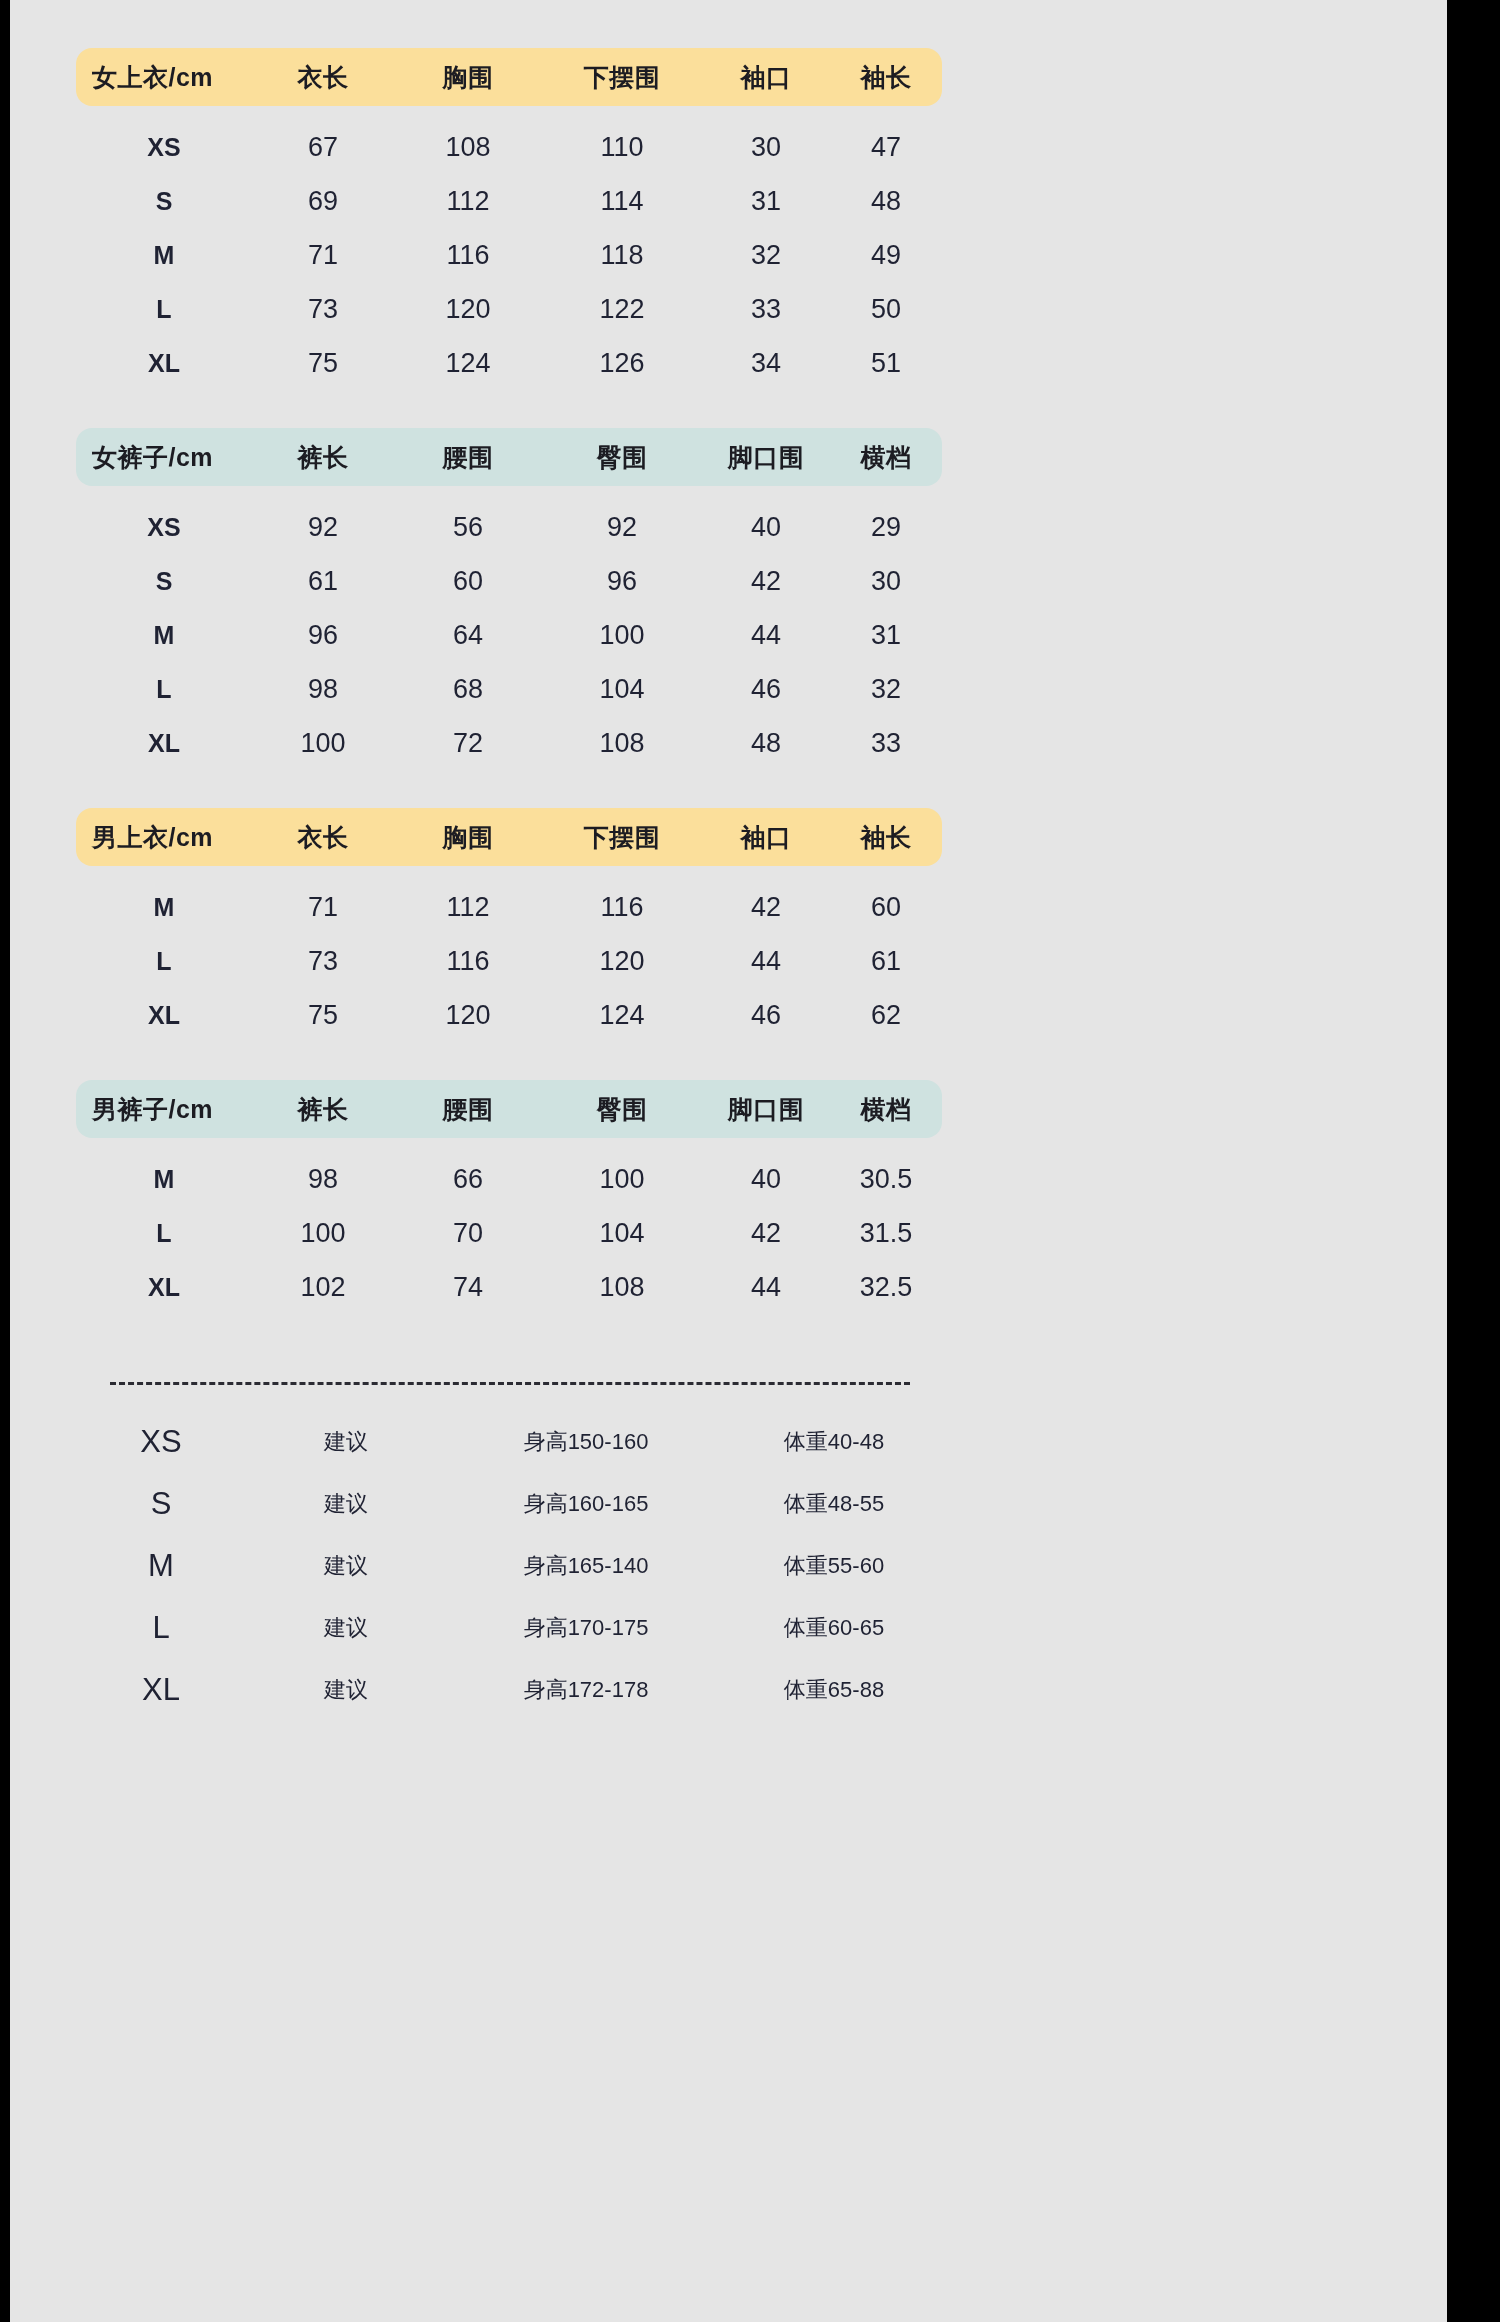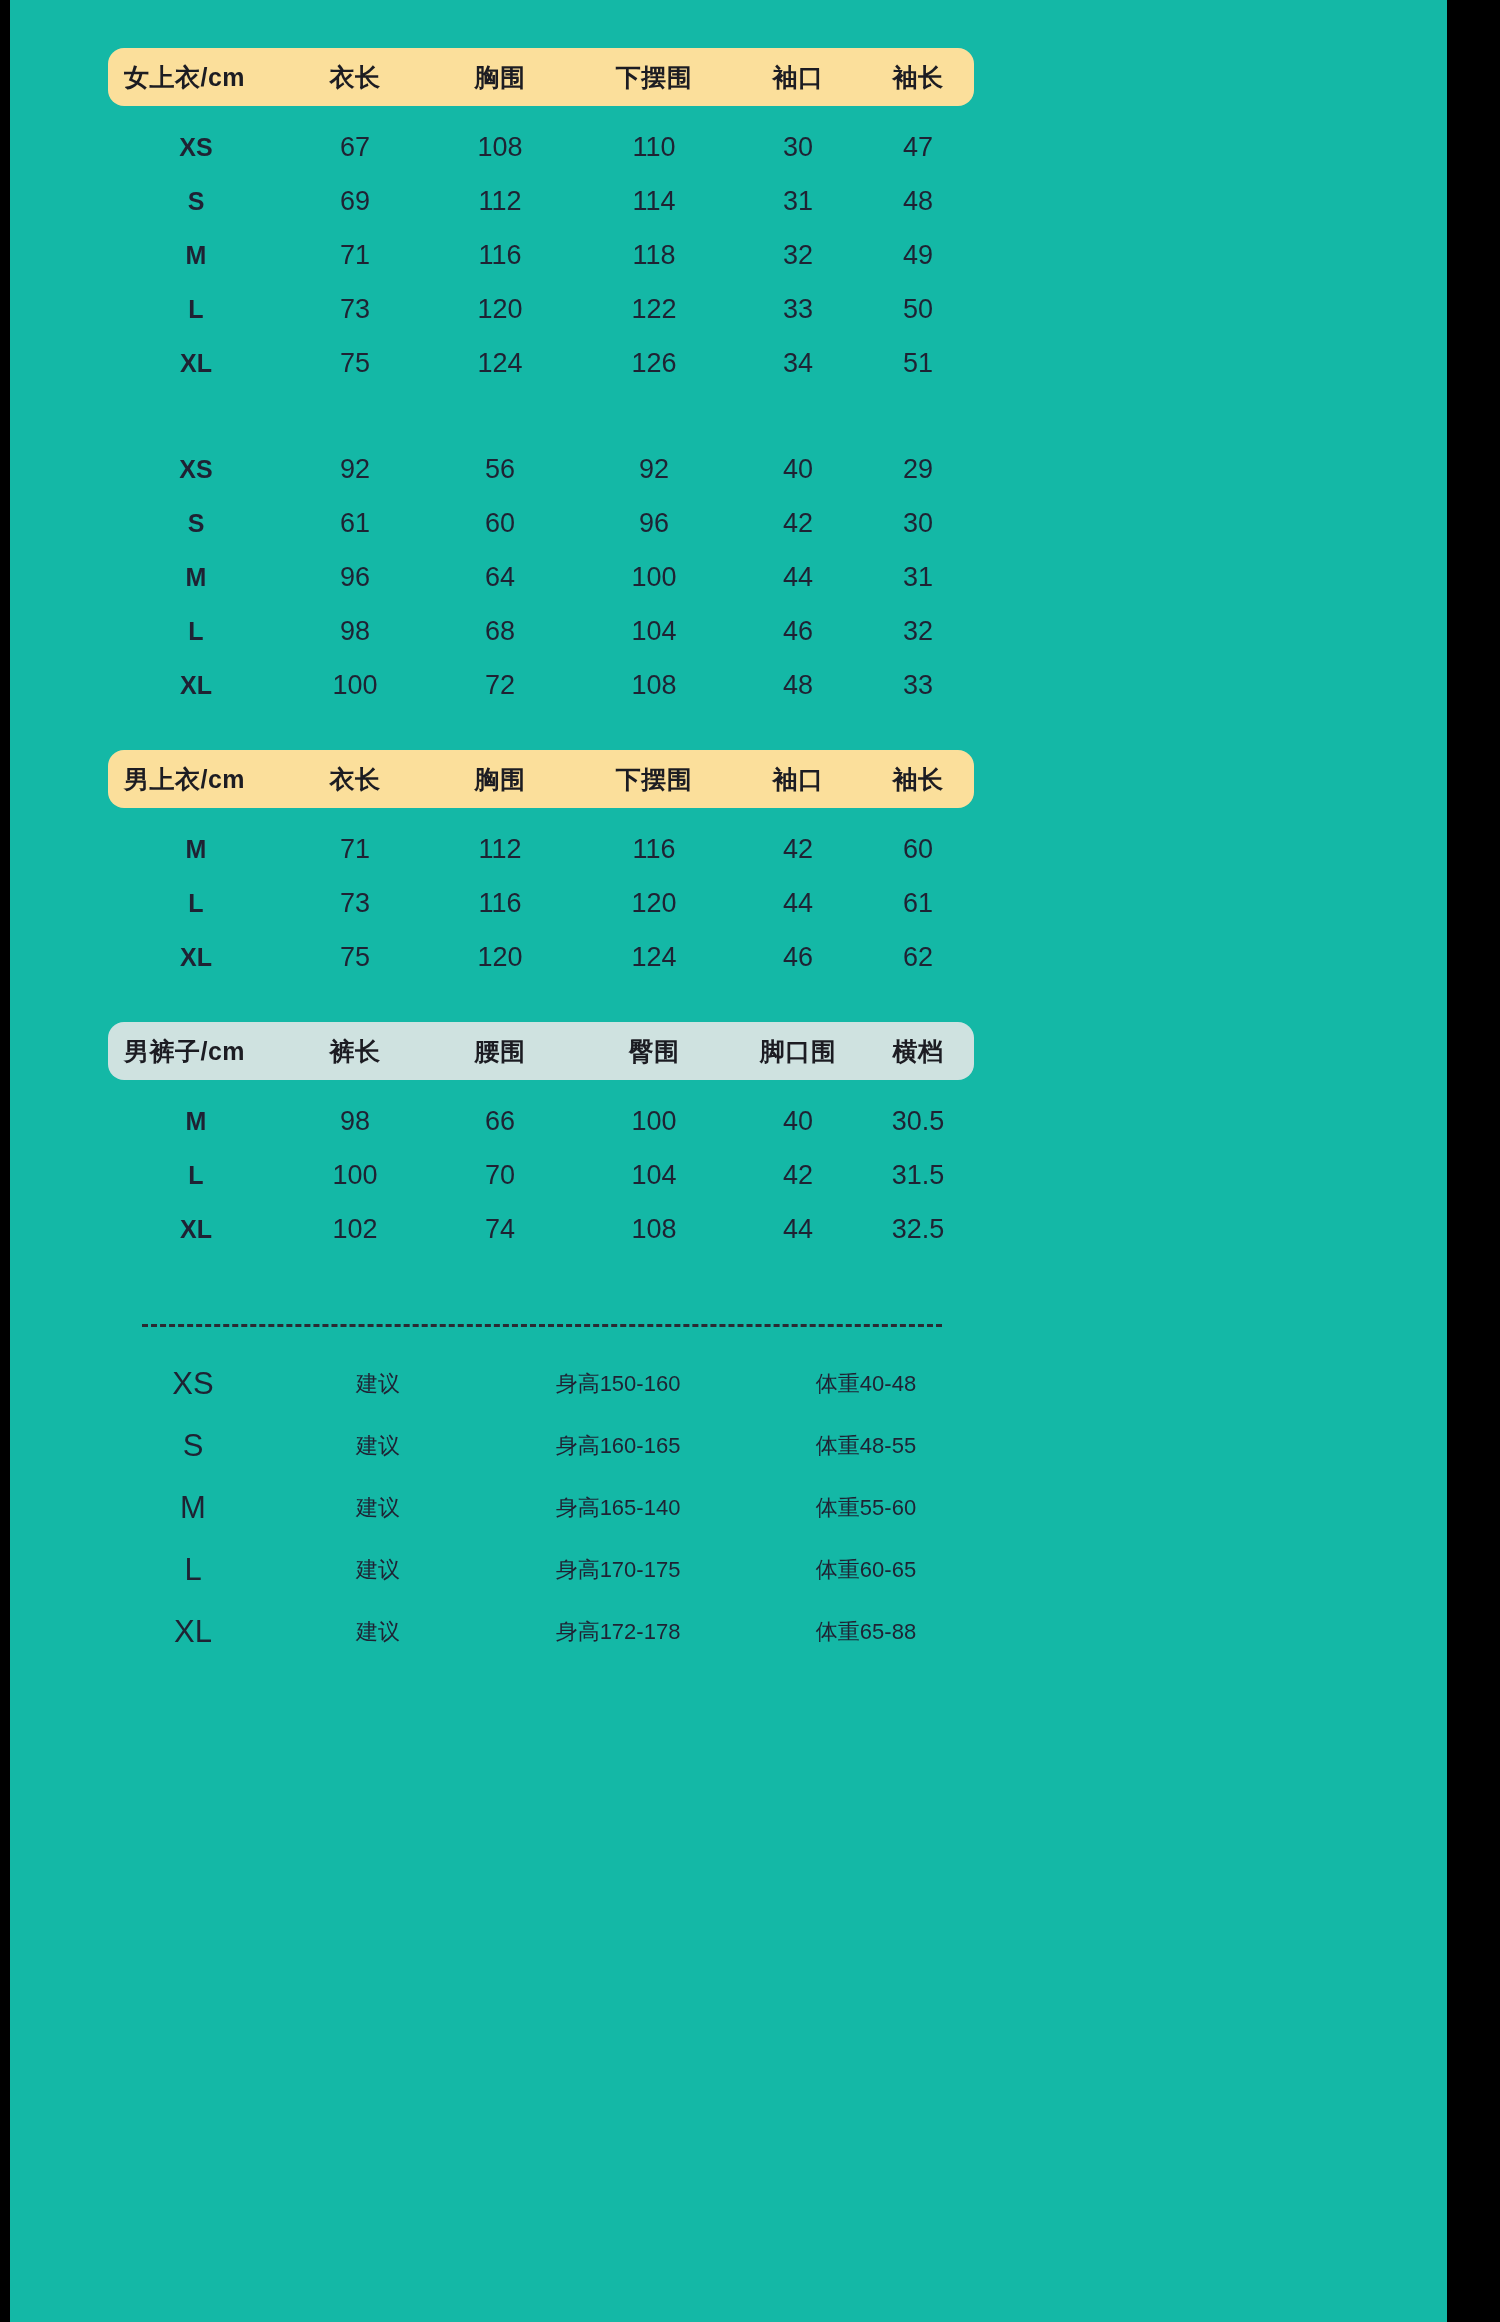--- a/index.html
+++ b/index.html
@@ -15,22 +15,21 @@
     height: 2322px;
     background: #000000;
     overflow: hidden;
   }
   .sheet {
     position: absolute;
     left: 10px;
     top: 0px;
     width: 1437px;
     height: 2322px;
-    background: #14b8a6;
-    padding-left: 32px;
+    background: #e5e5e5;
   }
   .tables-wrap {
     padding: 48px 64px 0 66px;
   }
   
   .tbl {
     width: 866px;
     border-collapse: collapse;
     table-layout: fixed;
   }
@@ -183,20 +182,28 @@
           <table class="tbl">
             <colgroup>
               <col class="c0">
               <col class="c1">
               <col class="c2">
               <col class="c3">
               <col class="c4">
               <col class="c5">
             </colgroup>
             <tbody>
+              <tr class="hdr-row bottom">
+                <td>女裤子/cm</td>
+                <td>裤长</td>
+                <td>腰围</td>
+                <td>臀围</td>
+                <td>脚口围</td>
+                <td>横档</td>
+              </tr>
               <tr>
                 <td colspan="6" class="gap-sm"></td>
               </tr>
               <tr class="data-row">
                 <td class="sz">XS</td>
                 <td>92</td>
                 <td>56</td>
                 <td>92</td>
                 <td>40</td>
                 <td>29</td>

